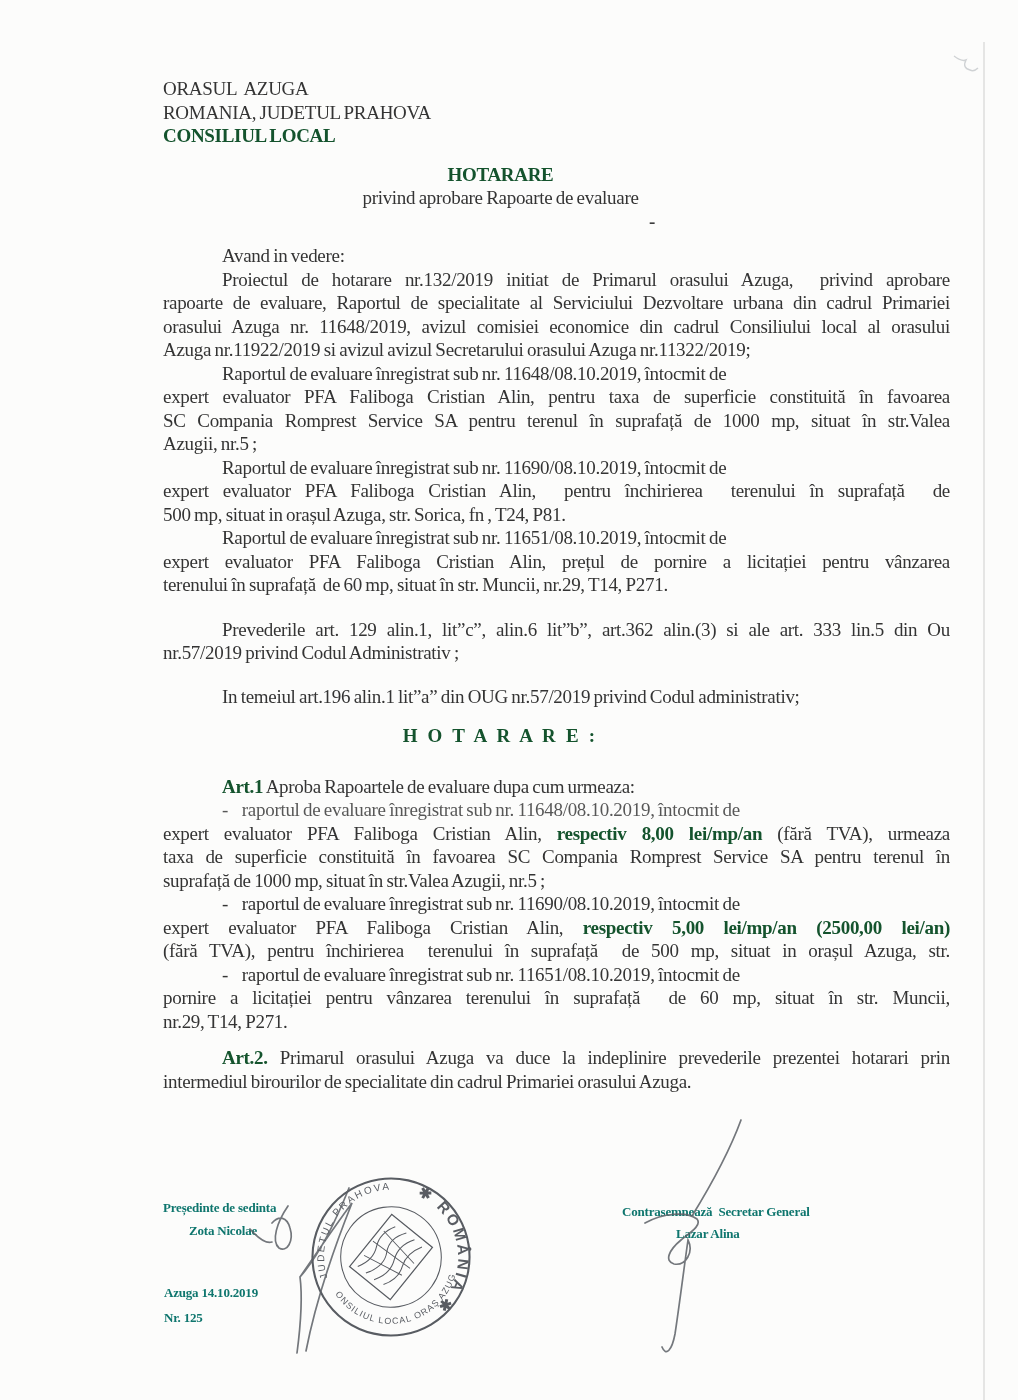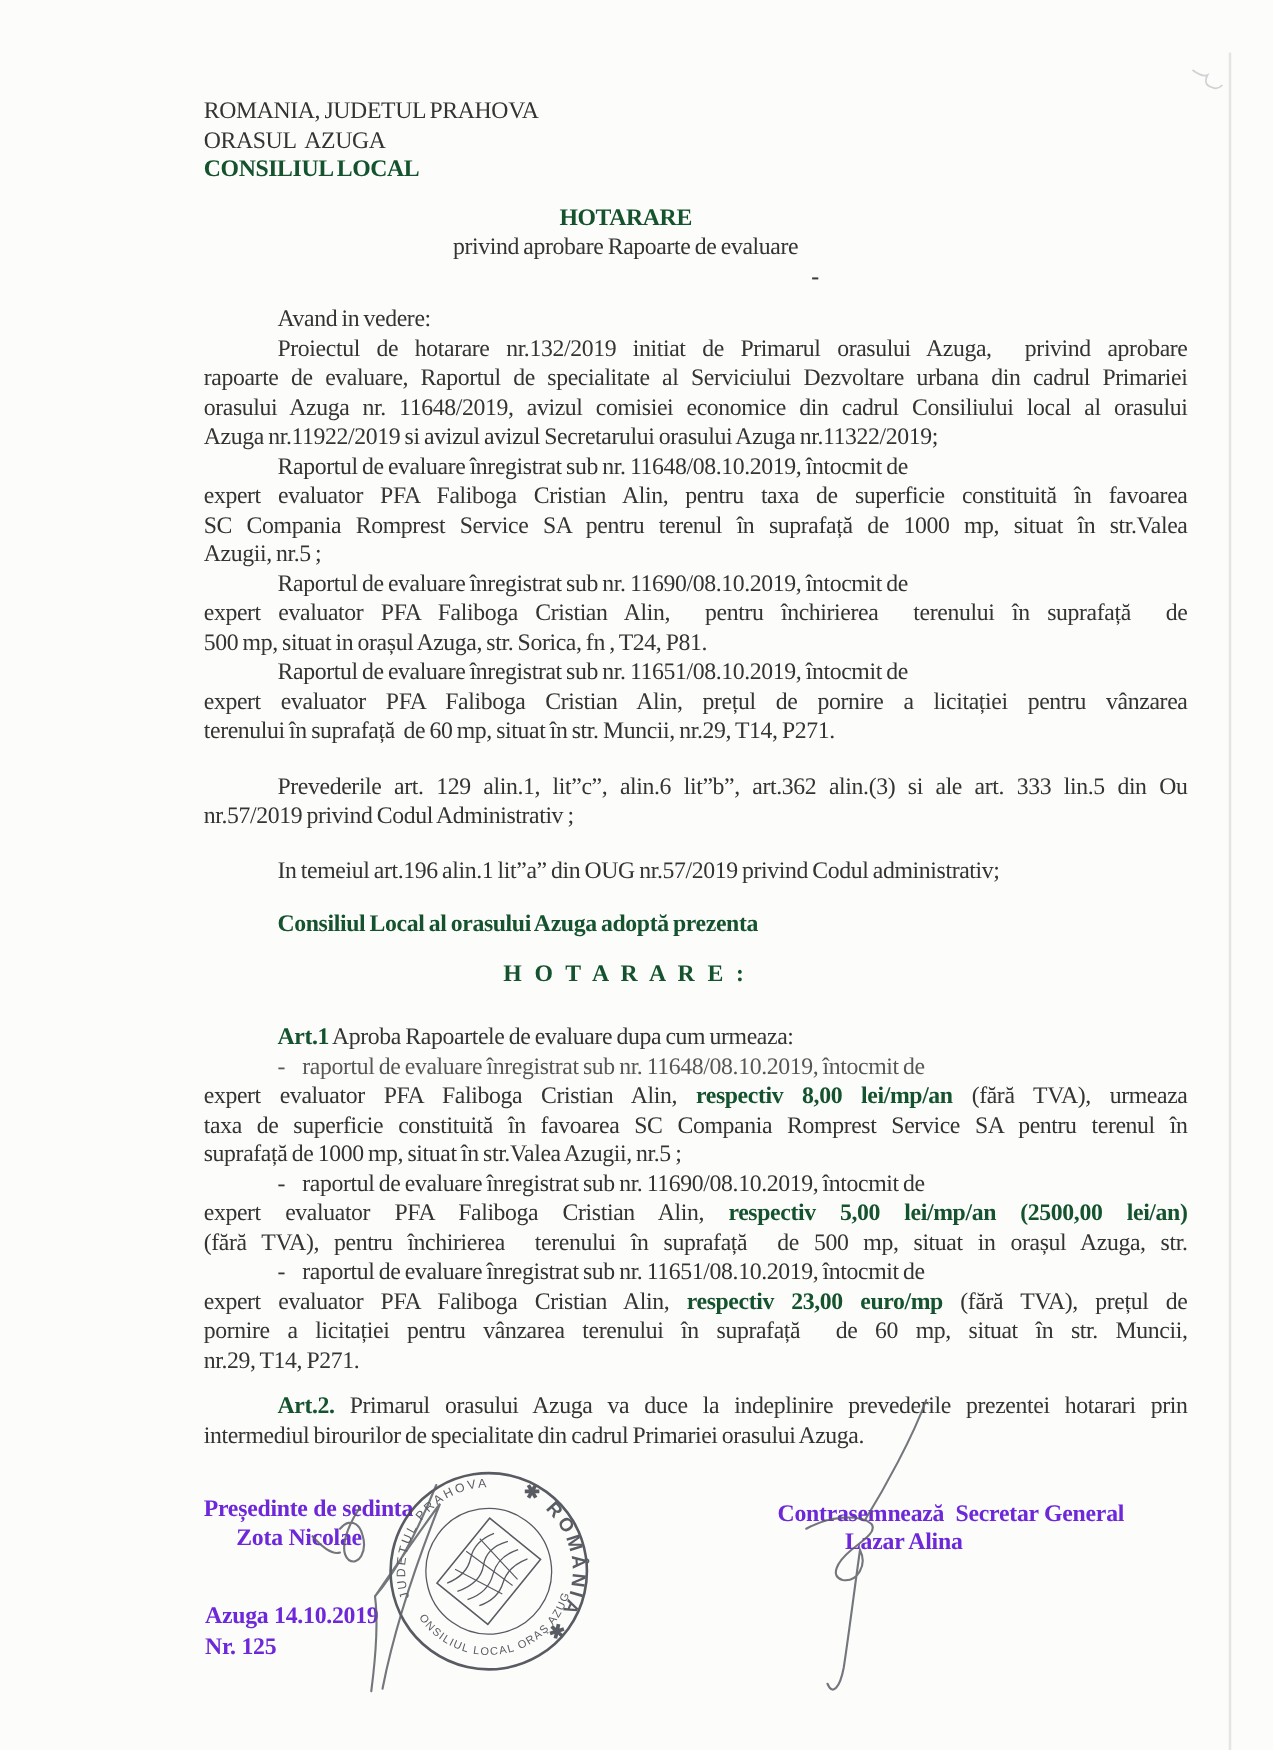--- a/index.html
+++ b/index.html
@@ -20,38 +20,38 @@
   .line{white-space:nowrap;min-height:23.5px;}
   .line.justify{white-space:normal;text-align:justify;text-align-last:justify;}
   .line.center{text-align:center;padding-right:112px;white-space:nowrap;}
   .line.ind{padding-left:59px;}
   .line.justify.ind{padding-left:59px;}
   .line .b,.line.b{font-weight:bold;color:#14532d;}
   .line.blur{filter:blur(0.6px);opacity:.82;}
   .line.spread{letter-spacing:3.2px;}
   .line.dashline{padding-left:486px;font-weight:bold;color:#3c3c3c;}
   .sig-text{
-    position:absolute;font-weight:bold;font-size:19px;line-height:23px;
-    letter-spacing:-0.2px;color:#6d28d9;white-space:nowrap;
+    position:absolute;font-weight:bold;font-size:13px;line-height:23px;
+    letter-spacing:-0.2px;color:#0f766e;white-space:nowrap;
   }
   .stamp{position:absolute;left:302px;top:1168px;width:178px;height:178px;
     transform:rotate(-9deg);opacity:.88;}
   .ink{position:absolute;left:0;top:0;width:1018px;height:1400px;pointer-events:none;}
   .scanline{position:absolute;left:983px;top:42px;width:2px;height:1358px;
     background:rgba(110,110,110,.16);}
   .squiggle{position:absolute;left:948px;top:52px;width:36px;height:30px;opacity:.45;}
 </style>
 </head>
 <body>
 
 <div class="page">
 
   <div class="content">
+      <div class="line"><span>ORASUL &nbsp;AZUGA</span></div>
       <div class="line"><span>ROMANIA, JUDETUL PRAHOVA</span></div>
-      <div class="line"><span>ORASUL &nbsp;AZUGA</span></div>
       <div class="line b"><span>CONSILIUL LOCAL</span></div>
       <div class="line center b" style="margin-top: 15px;"><span>HOTARARE</span></div>
       <div class="line center"><span>privind aprobare Rapoarte de evaluare</span></div>
       <div class="line dashline"><span>-</span></div>
       <div class="line ind" style="margin-top: 11px;"><span>Avand in vedere:</span></div>
       <div class="line justify ind"><span>Proiectul de hotarare nr.132/2019 initiat de Primarul orasului Azuga, &nbsp;privind aprobare</span></div>
       <div class="line justify"><span>rapoarte de evaluare, Raportul de specialitate al Serviciului Dezvoltare urbana din cadrul Primariei</span></div>
       <div class="line justify"><span>orasului Azuga nr. 11648/2019, avizul comisiei economice din cadrul Consiliului local al orasului</span></div>
       <div class="line"><span>Azuga nr.11922/2019 si avizul avizul Secretarului orasului Azuga nr.11322/2019;</span></div>
       <div class="line ind"><span>Raportul de evaluare înregistrat sub nr. 11648/08.10.2019, întocmit de</span></div>
@@ -60,32 +60,30 @@
       <div class="line"><span>Azugii, nr.5 ;</span></div>
       <div class="line ind"><span>Raportul de evaluare înregistrat sub nr. 11690/08.10.2019, întocmit de</span></div>
       <div class="line justify"><span>expert evaluator PFA Faliboga Cristian Alin, &nbsp;pentru închirierea &nbsp;terenului în suprafață &nbsp;de</span></div>
       <div class="line"><span>500 mp, situat in orașul Azuga, str. Sorica, fn , T24, P81.</span></div>
       <div class="line ind"><span>Raportul de evaluare înregistrat sub nr. 11651/08.10.2019, întocmit de</span></div>
       <div class="line justify"><span>expert evaluator PFA Faliboga Cristian Alin, prețul de pornire a licitației pentru vânzarea</span></div>
       <div class="line"><span>terenului în suprafață &nbsp;de 60 mp, situat în str. Muncii, nr.29, T14, P271.</span></div>
       <div class="line justify ind" style="margin-top: 21px;"><span>Prevederile art. 129 alin.1, lit”c”, alin.6 lit”b”, art.362 alin.(3) si ale art. 333 lin.5 din Ou</span></div>
       <div class="line"><span>nr.57/2019 privind Codul Administrativ ;</span></div>
       <div class="line ind" style="margin-top: 20px;"><span>In temeiul art.196 alin.1 lit”a” din OUG nr.57/2019 privind Codul administrativ;</span></div>
-      <div class="line ind b" style="margin-top: 20px;"><span>Consiliul Local al orasului Azuga adoptă prezenta</span></div>
       <div class="line center b spread" style="margin-top: 16px;"><span>H O T A R A R E :</span></div>
       <div class="line ind" style="margin-top: 27px;"><span class="b">Art.1</span><span> Aproba Rapoartele de evaluare dupa cum urmeaza:</span></div>
       <div class="line ind blur"><span>-&nbsp;&nbsp;&nbsp;&nbsp;raportul de evaluare înregistrat sub nr. 11648/08.10.2019, întocmit de</span></div>
       <div class="line justify"><span>expert evaluator PFA Faliboga Cristian Alin, </span><span class="b">respectiv 8,00 lei/mp/an</span><span> (fără TVA), urmeaza</span></div>
       <div class="line justify"><span>taxa de superficie constituită în favoarea SC Compania Romprest Service SA pentru terenul în</span></div>
       <div class="line"><span>suprafață de 1000 mp, situat în str.Valea Azugii, nr.5 ;</span></div>
       <div class="line ind"><span>-&nbsp;&nbsp;&nbsp;&nbsp;raportul de evaluare înregistrat sub nr. 11690/08.10.2019, întocmit de</span></div>
       <div class="line justify"><span>expert evaluator PFA Faliboga Cristian Alin, </span><span class="b">respectiv 5,00 lei/mp/an (2500,00 lei/an)</span></div>
       <div class="line justify"><span>(fără TVA), pentru închirierea &nbsp;terenului în suprafață &nbsp;de 500 mp, situat in orașul Azuga, str.</span></div>
       <div class="line ind"><span>-&nbsp;&nbsp;&nbsp;&nbsp;raportul de evaluare înregistrat sub nr. 11651/08.10.2019, întocmit de</span></div>
-      <div class="line justify"><span>expert evaluator PFA Faliboga Cristian Alin, </span><span class="b">respectiv 23,00 euro/mp</span><span> (fără TVA), prețul de</span></div>
       <div class="line justify"><span>pornire a licitației pentru vânzarea terenului în suprafață &nbsp;de 60 mp, situat în str. Muncii,</span></div>
       <div class="line"><span>nr.29, T14, P271.</span></div>
       <div class="line justify ind" style="margin-top: 13px;"><span class="b">Art.2.</span><span> Primarul orasului Azuga va duce la indeplinire prevederile prezentei hotarari prin</span></div>
       <div class="line"><span>intermediul birourilor de specialitate din cadrul Primariei orasului Azuga.</span></div>
     </div>
 
   <div class="sig-text" style="left:163px;top:1196px;">Președinte de sedinta</div>
   <div class="sig-text" style="left:189px;top:1219px;">Zota Nicolae</div>
   <div class="sig-text" style="left:164px;top:1281px;">Azuga 14.10.2019</div>
   <div class="sig-text" style="left:164px;top:1306px;">Nr. 125</div>

